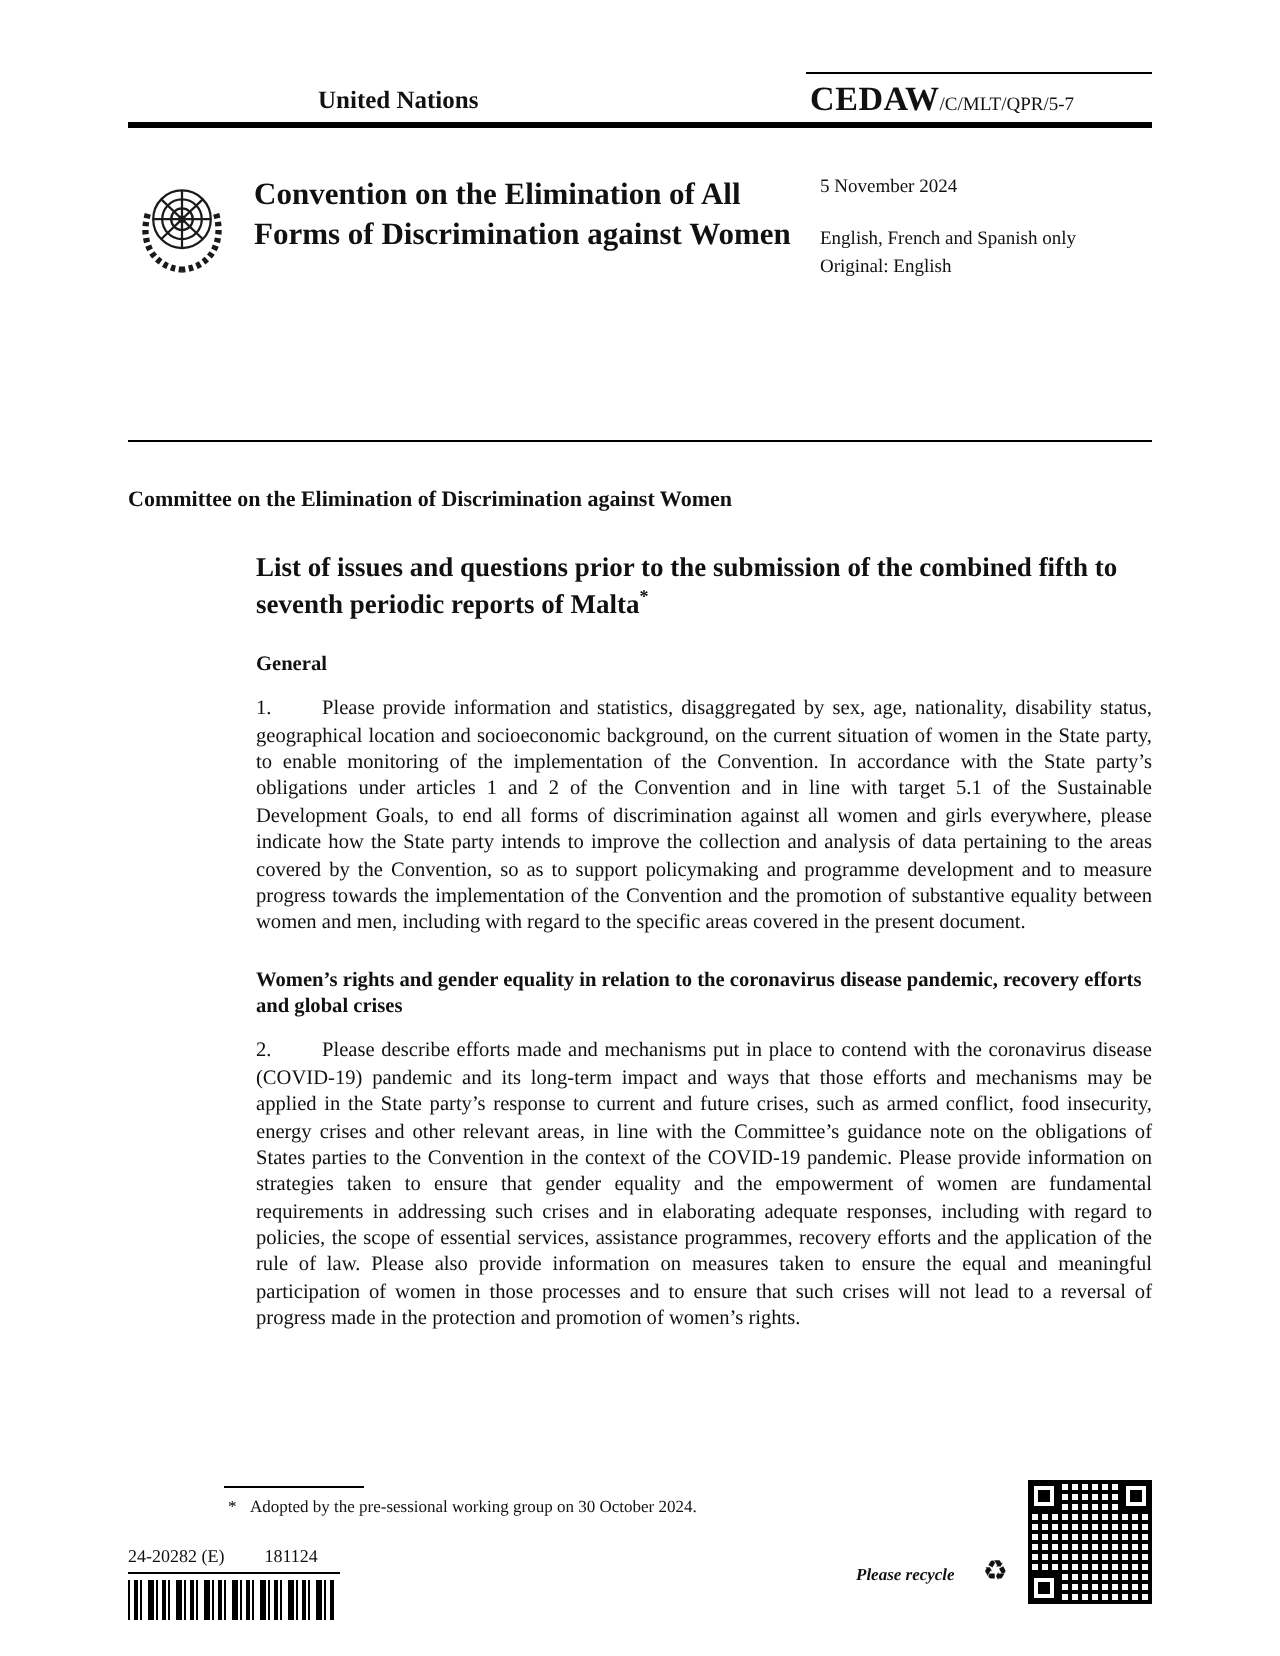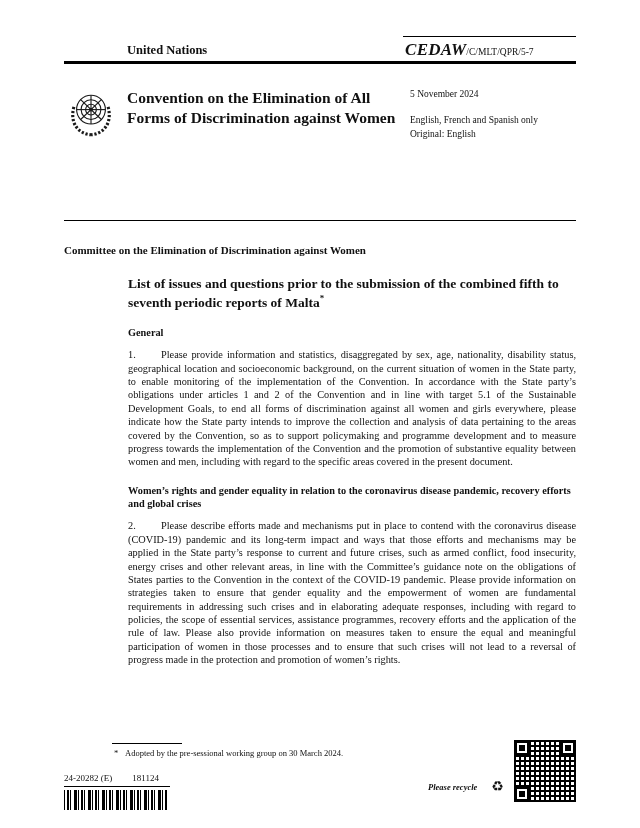--- a/index.html
+++ b/index.html
@@ -6,24 +6,24 @@
   html,body { background:#ffffff; }
   body { font-family:"Liberation Serif", serif; color:#111; }
   .page {
     position:relative; width:640px; height:828px; margin:0 auto;
     background:#fff; padding:36px 64px 0 64px; overflow:hidden;
   }
 
   
   .header-top { display:flex; justify-content:space-between; align-items:flex-end;
     border-bottom:3px solid #000; }
-  .un-name { margin-left:63px; font-weight:bold; font-size:12.5px; padding-bottom:3px; }
+  .un-name { margin-left:95px; font-weight:bold; font-size:12.5px; padding-bottom:3px; }
   .symbol-block { border-top:1.5px solid #000; width:173px; padding:3px 0 1px 2px;
     white-space:nowrap; }
-  .symbol-main { font-size:17px; font-weight:bold; letter-spacing:.3px;font-style:italic; }
+  .symbol-main { font-size:17px; font-weight:bold; letter-spacing:.3px; }
   .symbol-suffix { font-size:9.5px; }
 
   
   .masthead { display:flex; margin-top:24px; }
   .emblem { width:54px; height:54px; flex:0 0 54px; }
   .conv-title { width:282px; margin-left:9px; font-size:15.5px; font-weight:bold; line-height:1.27; }
   .distr-block { margin-left:auto; width:166px; font-size:9.5px; line-height:1.4; }
   .distr-spacer { height:13px; }
 
   
@@ -113,21 +113,21 @@
 
     <p class="para"><span class="para-num">1.</span><span>Please provide information and statistics, disaggregated by sex, age, nationality, disability status, geographical location and socioeconomic background, on the current situation of women in the State party, to enable monitoring of the implementation of the Convention. In accordance with the State party’s obligations under articles 1 and 2 of the Convention and in line with target 5.1 of the Sustainable Development Goals, to end all forms of discrimination against all women and girls everywhere, please indicate how the State party intends to improve the collection and analysis of data pertaining to the areas covered by the Convention, so as to support policymaking and programme development and to measure progress towards the implementation of the Convention and the promotion of substantive equality between women and men, including with regard to the specific areas covered in the present document.</span></p>
 
     <h2 class="heading">Women’s rights and gender equality in relation to the coronavirus disease pandemic, recovery efforts and global crises</h2>
 
     <p class="para"><span class="para-num">2.</span><span>Please describe efforts made and mechanisms put in place to contend with the coronavirus disease (COVID-19) pandemic and its long-term impact and ways that those efforts and mechanisms may be applied in the State party’s response to current and future crises, such as armed conflict, food insecurity, energy crises and other relevant areas, in line with the Committee’s guidance note on the obligations of States parties to the Convention in the context of the COVID-19 pandemic. Please provide information on strategies taken to ensure that gender equality and the empowerment of women are fundamental requirements in addressing such crises and in elaborating adequate responses, including with regard to policies, the scope of essential services, assistance programmes, recovery efforts and the application of the rule of law. Please also provide information on measures taken to ensure the equal and meaningful participation of women in those processes and to ensure that such crises will not lead to a reversal of progress made in the protection and promotion of women’s rights.</span></p>
   </main>
 
   <div class="footnote">
     <div class="fn-rule"></div>
-    <div class="fn-text"><span class="fn-marker">*</span><span>Adopted by the pre-sessional working group on 30 March 2024.</span></div>
+    <div class="fn-text"><span class="fn-marker">*</span><span>Adopted by the pre-sessional working group on 30 October 2024.</span></div>
   </div>
 
   <div class="footer-left">
     <div class="docnum"><span>24-20282 (E)</span><span class="datecode">181124</span></div>
     <div class="docnum-rule"></div>
     <div class="barcode"></div>
   </div>
 
   <div class="recycle">
     <span class="recycle-label">Please recycle</span>

